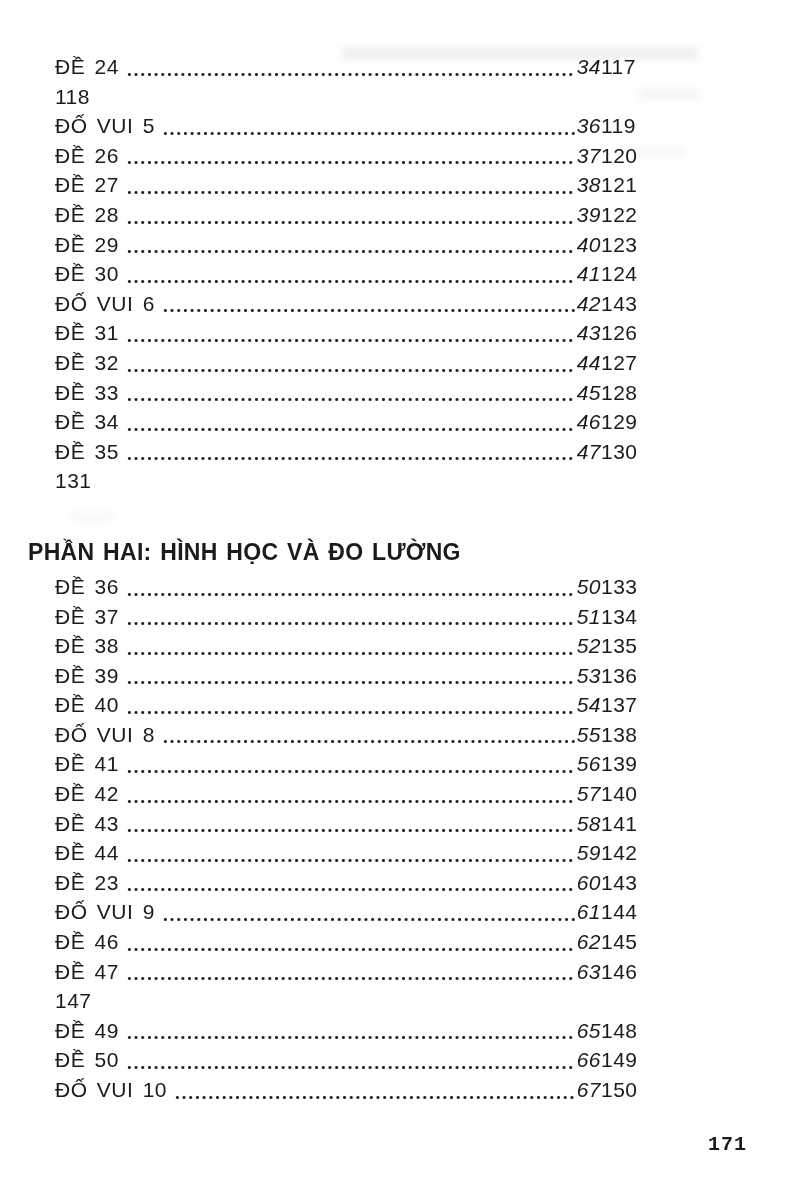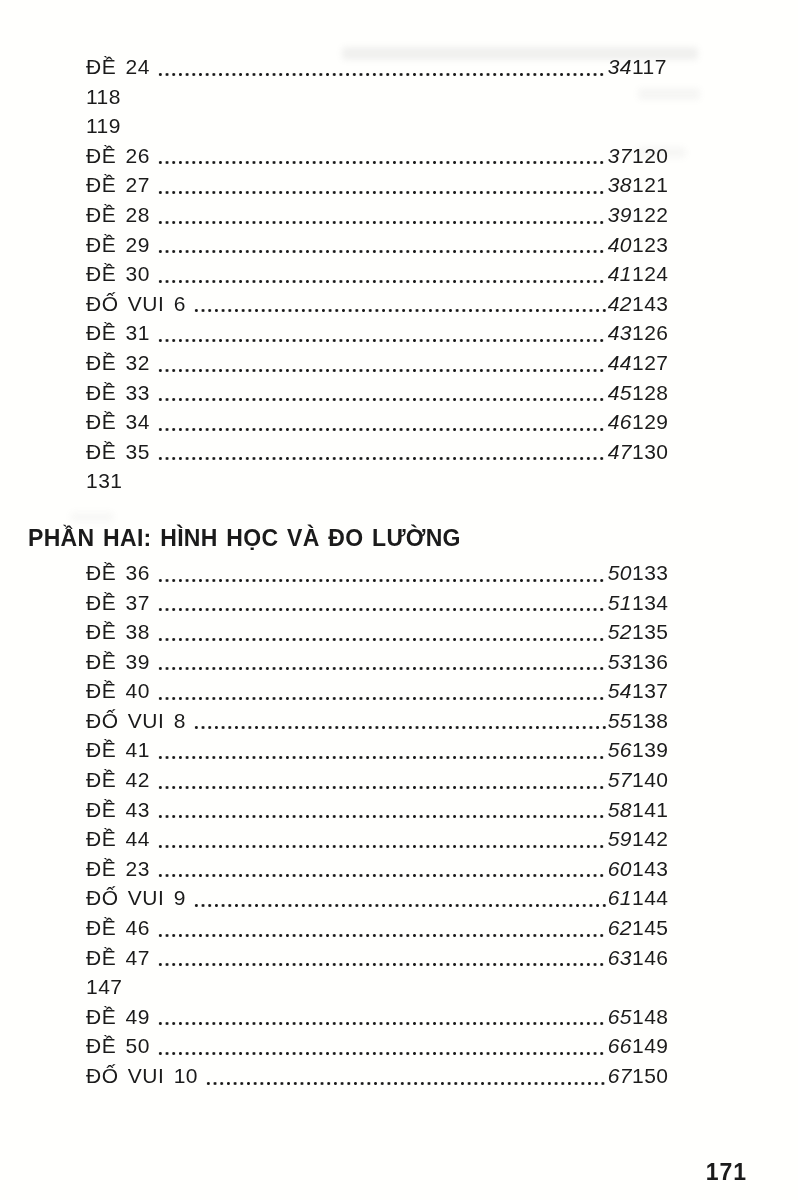--- a/index.html
+++ b/index.html
@@ -9,45 +9,45 @@
     margin:0 auto;
     background:#fffffd;
     overflow:hidden;
     font-family:"Liberation Sans","DejaVu Sans",sans-serif;
     color:#1b1b1b;
   }
   .toc{position:absolute;top:52px;left:0;width:100%;}
   .row{
     display:flex;align-items:baseline;
     height:29.6px;line-height:29.6px;
-    margin-left:86px;width:662px;
+    margin-left:55px;width:662px;
     font-size:21px;
   }
   .main{display:flex;align-items:baseline;width:546px;}
   .label{white-space:pre;letter-spacing:.5px;word-spacing:3px;}
   .dots{
     flex:1;align-self:flex-end;
     height:5px;margin:0 1px 5px 7px;
     background-image:radial-gradient(circle,#191919 1.25px,rgba(0,0,0,0) 1.6px);
     background-size:6.7px 5px;
     background-repeat:repeat-x;
     background-position:left center;
   }
   .page1{letter-spacing:.5px;font-style:italic;}
   .page2{flex:1;text-align:left;letter-spacing:.5px;}
   .heading{
-    margin:27px 0 5px 28px;
+    margin:41px 0 5px 28px;
     font-size:23px;font-weight:bold;
     line-height:30px;letter-spacing:.3px;
     word-spacing:2px;
   }
   section:first-child .heading-wrap{display:none;}
   .footer{
-    position:absolute;top:1159px;right:51px;
-    font-size:23px;font-weight:bold;letter-spacing:1px;
+    position:absolute;top:1133px;right:51px;
+    font-size:20px;font-weight:bold;letter-spacing:1px;font-family:Liberation Mono, monospace;
   }
   
   .smudge{position:absolute;background:#8f8f8f;border-radius:4px;filter:blur(3px);}
   .smudge.s1{left:342px;top:47px;width:356px;height:13px;opacity:.13;}
   .smudge.s2{left:638px;top:88px;width:62px;height:12px;opacity:.08;}
   .smudge.s3{left:636px;top:147px;width:50px;height:11px;opacity:.07;}
   .smudge.s4{left:70px;top:512px;width:44px;height:10px;opacity:.06;}
 </style>
 </head>
 <body>
@@ -70,20 +70,25 @@
       <span class="page1">34</span>
     </span>
     <span class="page2">117</span>
   </div>
 
   <div class="row">
     <span class="page2">118</span>
   </div>
 
   <div class="row">
+    <span class="main">
+      <span class="label">ĐỐ VUI 5</span>
+      <span class="dots"></span>
+      <span class="page1">36</span>
+    </span>
     <span class="page2">119</span>
   </div>
 
   <div class="row">
     <span class="main">
       <span class="label">ĐỀ 26</span>
       <span class="dots"></span>
       <span class="page1">37</span>
     </span>
     <span class="page2">120</span>

